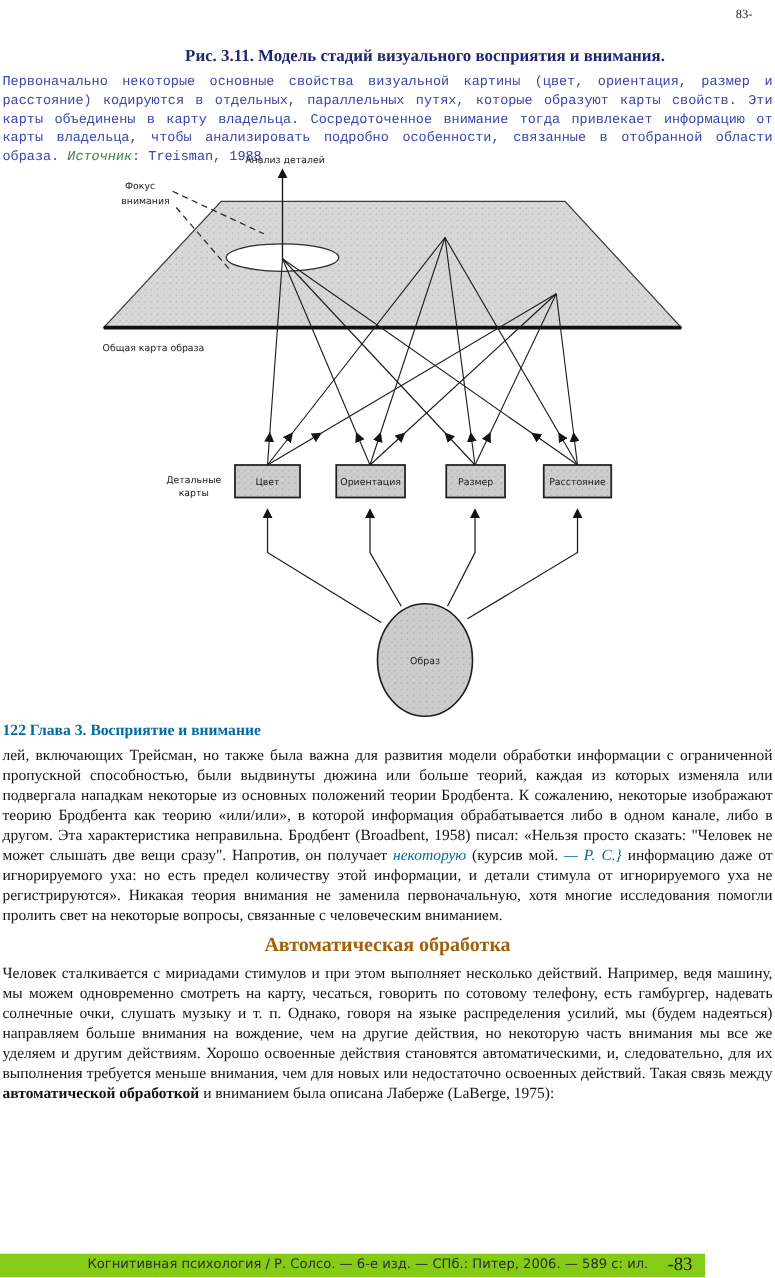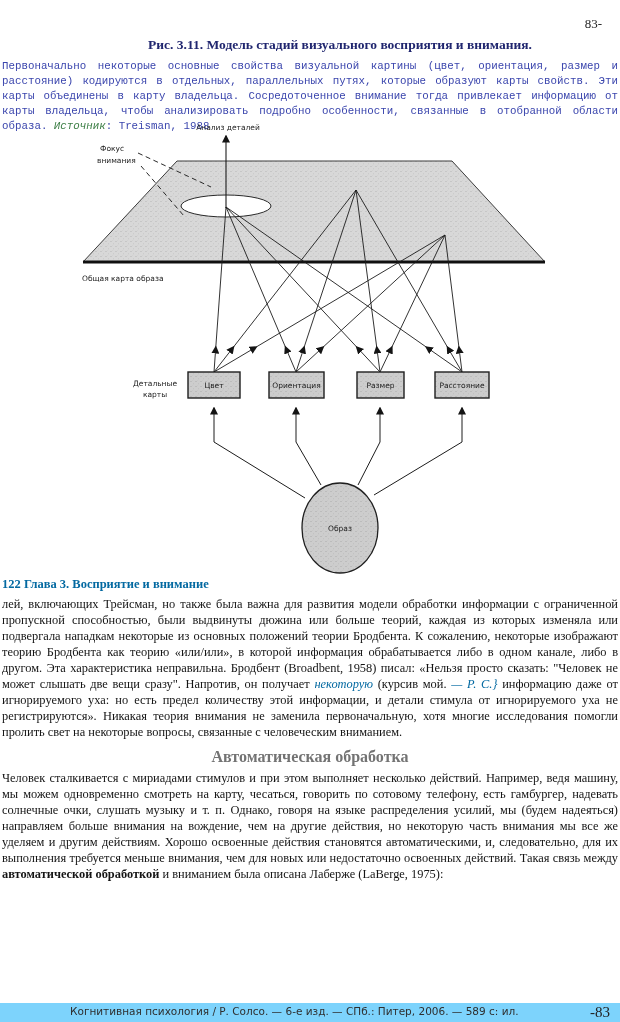--- a/index.html
+++ b/index.html
@@ -1,33 +1,33 @@
 <!DOCTYPE html>
 <html><head>
 <meta charset="utf-8">
 <style>
   html,body{margin:0;padding:0;background:#fff;}
   body{width:620px;height:1022px;position:relative;overflow:hidden;
        font-family:"Liberation Serif",serif;color:#141414;}
-  .pagenum-top{position:absolute;top:16px;right:18px;font-size:13px;color:#222;margin-left:40px;}
+  .pagenum-top{position:absolute;top:6px;right:18px;font-size:10px;color:#222;margin-left:40px;}
   .fig-title{position:absolute;top:37px;left:0;width:620px;text-align:center;
        font-weight:bold;font-size:13.5px;color:#20266f;padding-left:30px;}
   .fig-caption{position:absolute;top:59px;left:2px;width:616px;
        font-family:Liberation Mono, monospace;font-size:10.8px;line-height:15px;
        color:#3a45ad;text-align:justify;}
   .fig-caption .src{font-style:italic;color:#3d7f46;}
   .diagram{position:absolute;top:120px;left:0;}
   .runhead{position:absolute;top:577px;left:2px;font-weight:bold;font-size:12.5px;color:#0369a1;}
   .bodytext{position:absolute;top:596px;left:2px;width:616px;font-size:12.4px;
        line-height:16px;text-align:justify;color:#141414;}
   .bodytext p{margin:0;}
   .em-pink{font-style:italic;color:#0369a1;}
-  .sec-head{margin:9px 0 5px 0;text-align:center;font-weight:bold;font-size:16px;color:#737373;}
+  .sec-head{margin:9px 0 5px 0;text-align:center;font-weight:bold;font-size:16px;color:#a16207;}
   .p3{margin-top:4px;}
-  .footer{position:absolute;top:1003px;left:0;width:620px;height:19px;background:#7dd3fc;}
+  .footer{position:absolute;top:1003px;left:0;width:564px;height:19px;background:#84cc16;}
   .footer-text{position:absolute;left:70px;top:2px;font-family:"DejaVu Sans",sans-serif;
        font-size:10.5px;color:#2e2e2e;}
   .pagenum-bottom{position:absolute;right:10px;top:1px;font-size:15px;color:#222;
        font-family:"Liberation Serif",serif;}
   svg text{font-family:"DejaVu Sans",sans-serif;fill:#1a1a1a;}
 </style>
 </head>
 <body>
 
 <div class="pagenum-top">83-</div>

